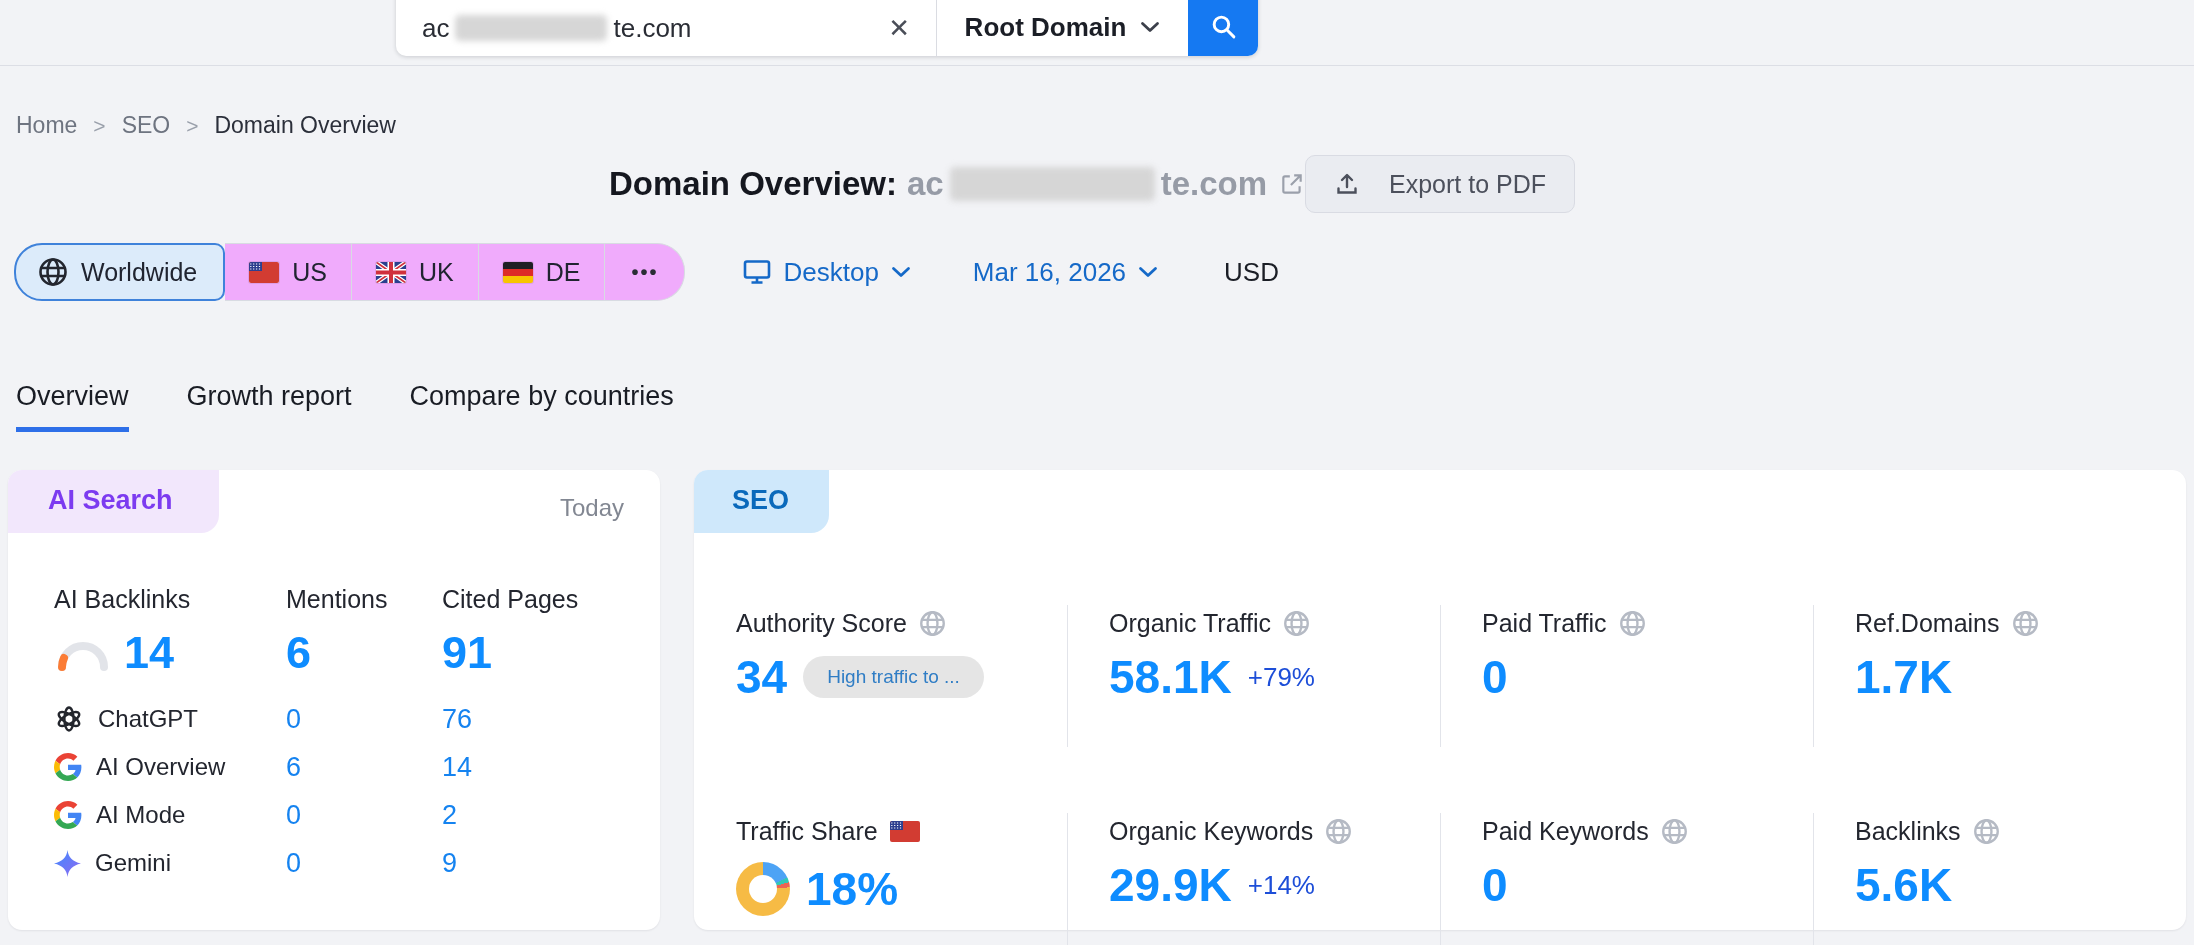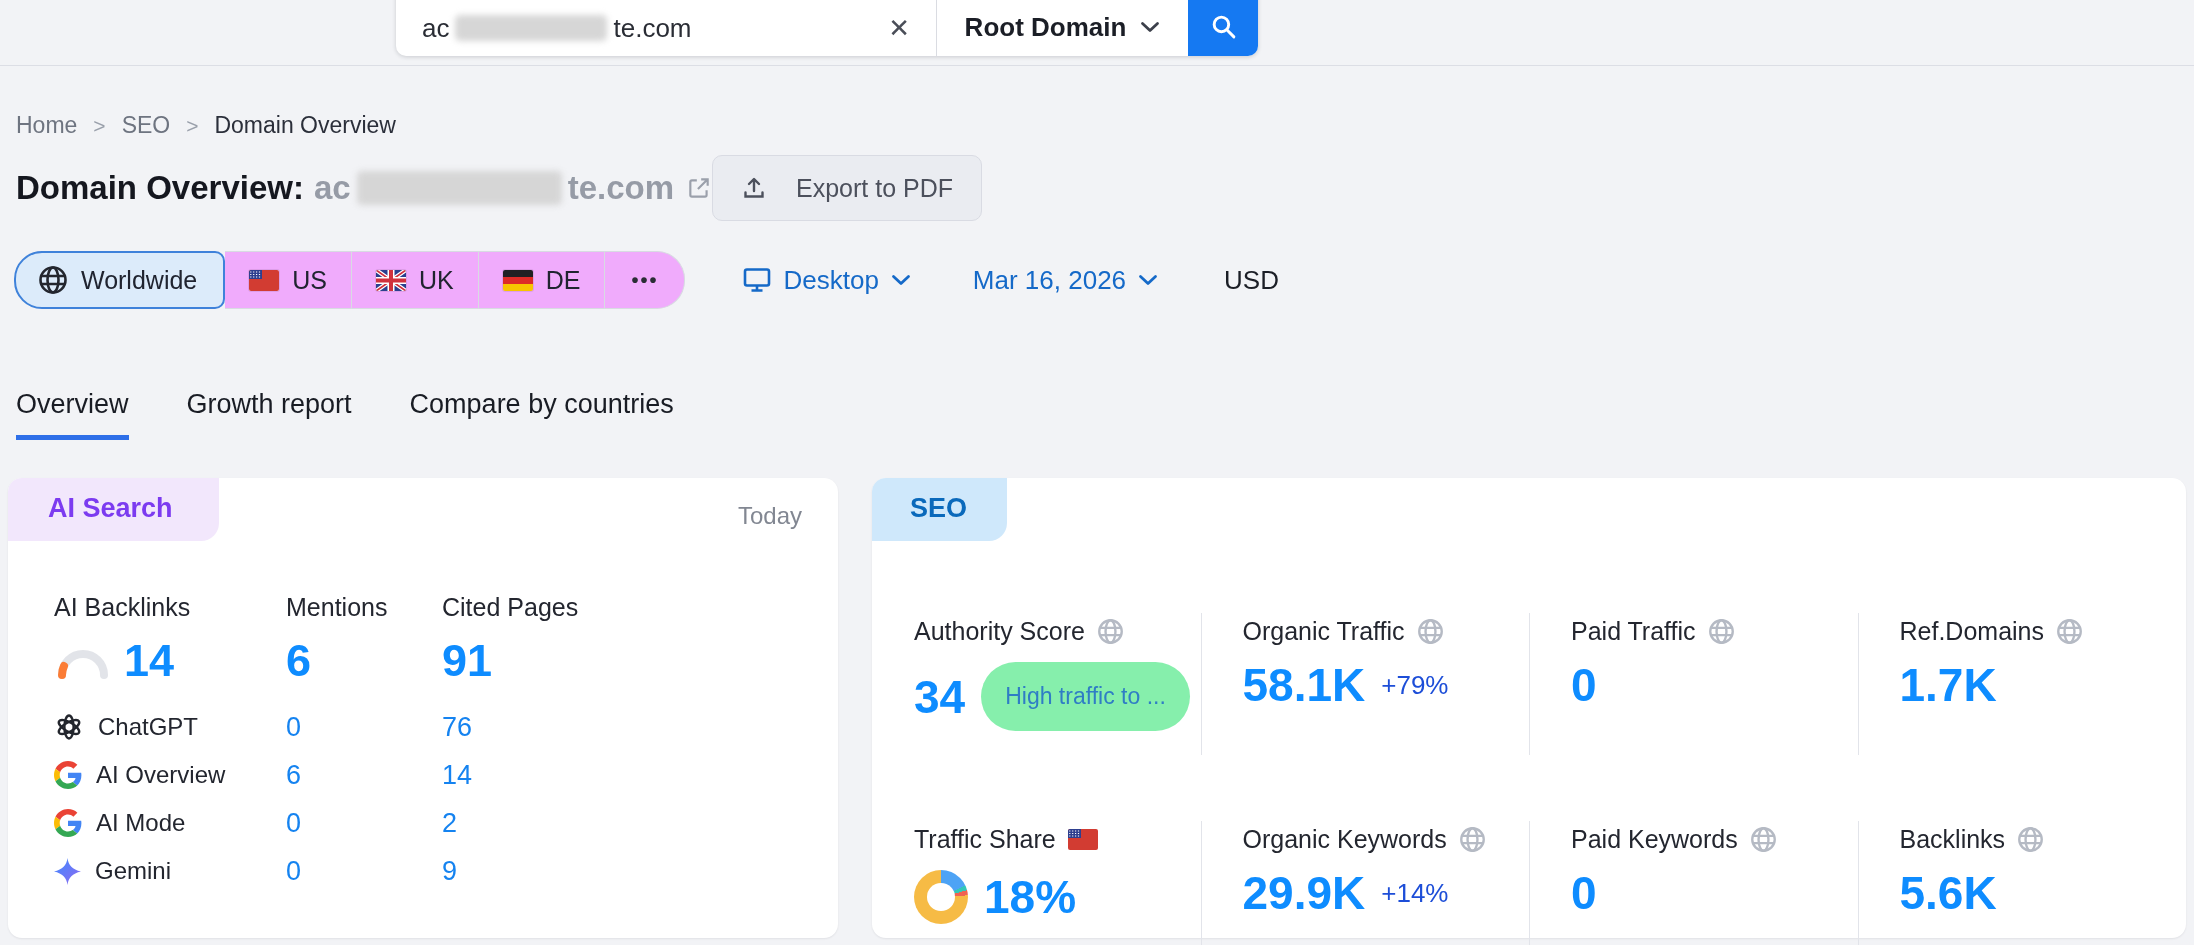--- a/index.html
+++ b/index.html
@@ -32,26 +32,26 @@
   .search-type .chev { color:#3c404b; }
   .search-btn {
     width:70px; background:#1579f2; display:flex; align-items:center; justify-content:center;
     padding-top:14px; color:#fff; border:none;
   }
 
   
   .breadcrumb { margin:46px 0 0 16px; display:flex; align-items:center; gap:16px; font-size:23px; color:#6e7480; }
   .breadcrumb .sep { color:#9aa0ab; font-size:21px; }
   .breadcrumb .crumb-current { color:#2b2f3a; }
-  .title-row { margin:16px 26px 0 16px; display:flex; align-items:center; justify-content:flex-start; }
+  .title-row { margin:16px 26px 0 16px; display:flex; align-items:center; justify-content:center; }
   .page-title { font-size:33px; font-weight:700; color:#15171f; display:flex; align-items:center; }
   .page-title .domain { color:#969ba6; margin-left:10px; display:flex; align-items:center; }
   .page-title .ext { margin-left:12px; color:#9ba0ab; }
   .export-btn {
-    display:flex; align-items:center; gap:29px; height:66px; padding:0 28px;
+    display:flex; align-items:center; gap:29px; height:58px; padding:0 28px;
     background:#eaecf1; border:1px solid #d9dbe3; border-radius:10px;
     font-size:25px; color:#4c505c; font-family:inherit;
   }
 
   
   .filter-row { margin:30px 0 0 14px; display:flex; align-items:center; }
   .seg { display:flex; align-items:stretch; height:58px; }
   .chip {
     display:flex; align-items:center; gap:13px; background:#f0abfc;
     border:1px solid #d8dbe2; border-left:none; padding:0 24px; font-size:25px; color:#202430;
@@ -73,21 +73,21 @@
   .tab-bar { margin:80px 8px 0 16px; display:flex; gap:58px; }
   .tab { font-size:27px; font-weight:500; color:#191c24; padding-bottom:15px; border-bottom:5px solid transparent; }
   .tab.active { border-bottom-color:#2e6fe8; }
 
   
   .cards { margin:38px 8px 0 8px; display:flex; gap:34px; height:460px; }
   .card { background:#fff; border-radius:14px; box-shadow:0 1px 2px rgba(25,28,40,.08); position:relative; }
   .card-badge { display:inline-block; font-size:27px; font-weight:700; border-radius:14px 0 18px 0; }
 
   
-  .ai-card { width:830px; flex:none; }
+  .ai-card { width:652px; flex:none; }
   .ai-card .card-badge { background:#f2e7fc; color:#7c3bf0; padding:15px 46px 17px 40px; }
   .period { position:absolute; top:24px; right:36px; font-size:24px; color:#828792; }
   .ai-grid-head, .ai-grid-totals, .ai-row { display:grid; grid-template-columns:232px 156px 1fr; align-items:center; }
   .ai-table { margin:52px 0 0 46px; }
   .ai-grid-head { font-size:25px; color:#23262f; }
   .ai-grid-totals { margin-top:14px; }
   .ai-total { font-size:45px; font-weight:700; color:#0e8cff; line-height:1.1; }
   .gauge-wrap { display:flex; align-items:center; gap:12px; }
   .ai-rows { margin-top:26px; display:flex; flex-direction:column; gap:17px; }
   .ai-row .brand { display:flex; align-items:center; gap:14px; font-size:24px; color:#23262f; }
@@ -99,21 +99,21 @@
   .metric-grid { margin-top:40px; display:grid; grid-template-columns:repeat(4,1fr); row-gap:30px; }
   .metric-cell { min-height:150px; padding:8px 10px 8px 42px; position:relative;margin-top:28px; }
   .metric-cell:not(:nth-child(4n+1))::before {
     content:""; position:absolute; left:0; top:4px; bottom:4px; width:1px; background:#e2e4ea;
   }
   .metric-label { display:flex; align-items:center; gap:12px; font-size:25px; color:#23262f; }
   .metric-label .info { color:#b5bac4; }
   .metric-value-row { margin-top:16px; display:flex; align-items:center; gap:16px; }
   .metric-value { font-size:46px; font-weight:700; color:#0e8cff; line-height:1; }
   .delta { font-size:26px; font-weight:400; color:#1d4ed8; }
-  .score-pill { font-size:23px; font-weight:500; color:#2f7dc5; background:#86efac; padding:21px 24px; border-radius:999px; }
+  .score-pill { font-size:19px; font-weight:500; color:#2f7dc5; background:#e5e5e5; padding:10px 24px; border-radius:999px; }
   .donut { width:54px; height:54px; border-radius:50%; position:relative; flex:none; }
   .donut::after { content:""; position:absolute; inset:13px; background:#fff; border-radius:50%; }
   .flag { width:30px; height:21px; border-radius:2px; }
 </style>
 </head>
 <body>
 
 <svg width="0" height="0" style="position:absolute">
   <defs>
     <linearGradient id="gemgrad" x1="0" y1="0" x2="1" y2="1">

